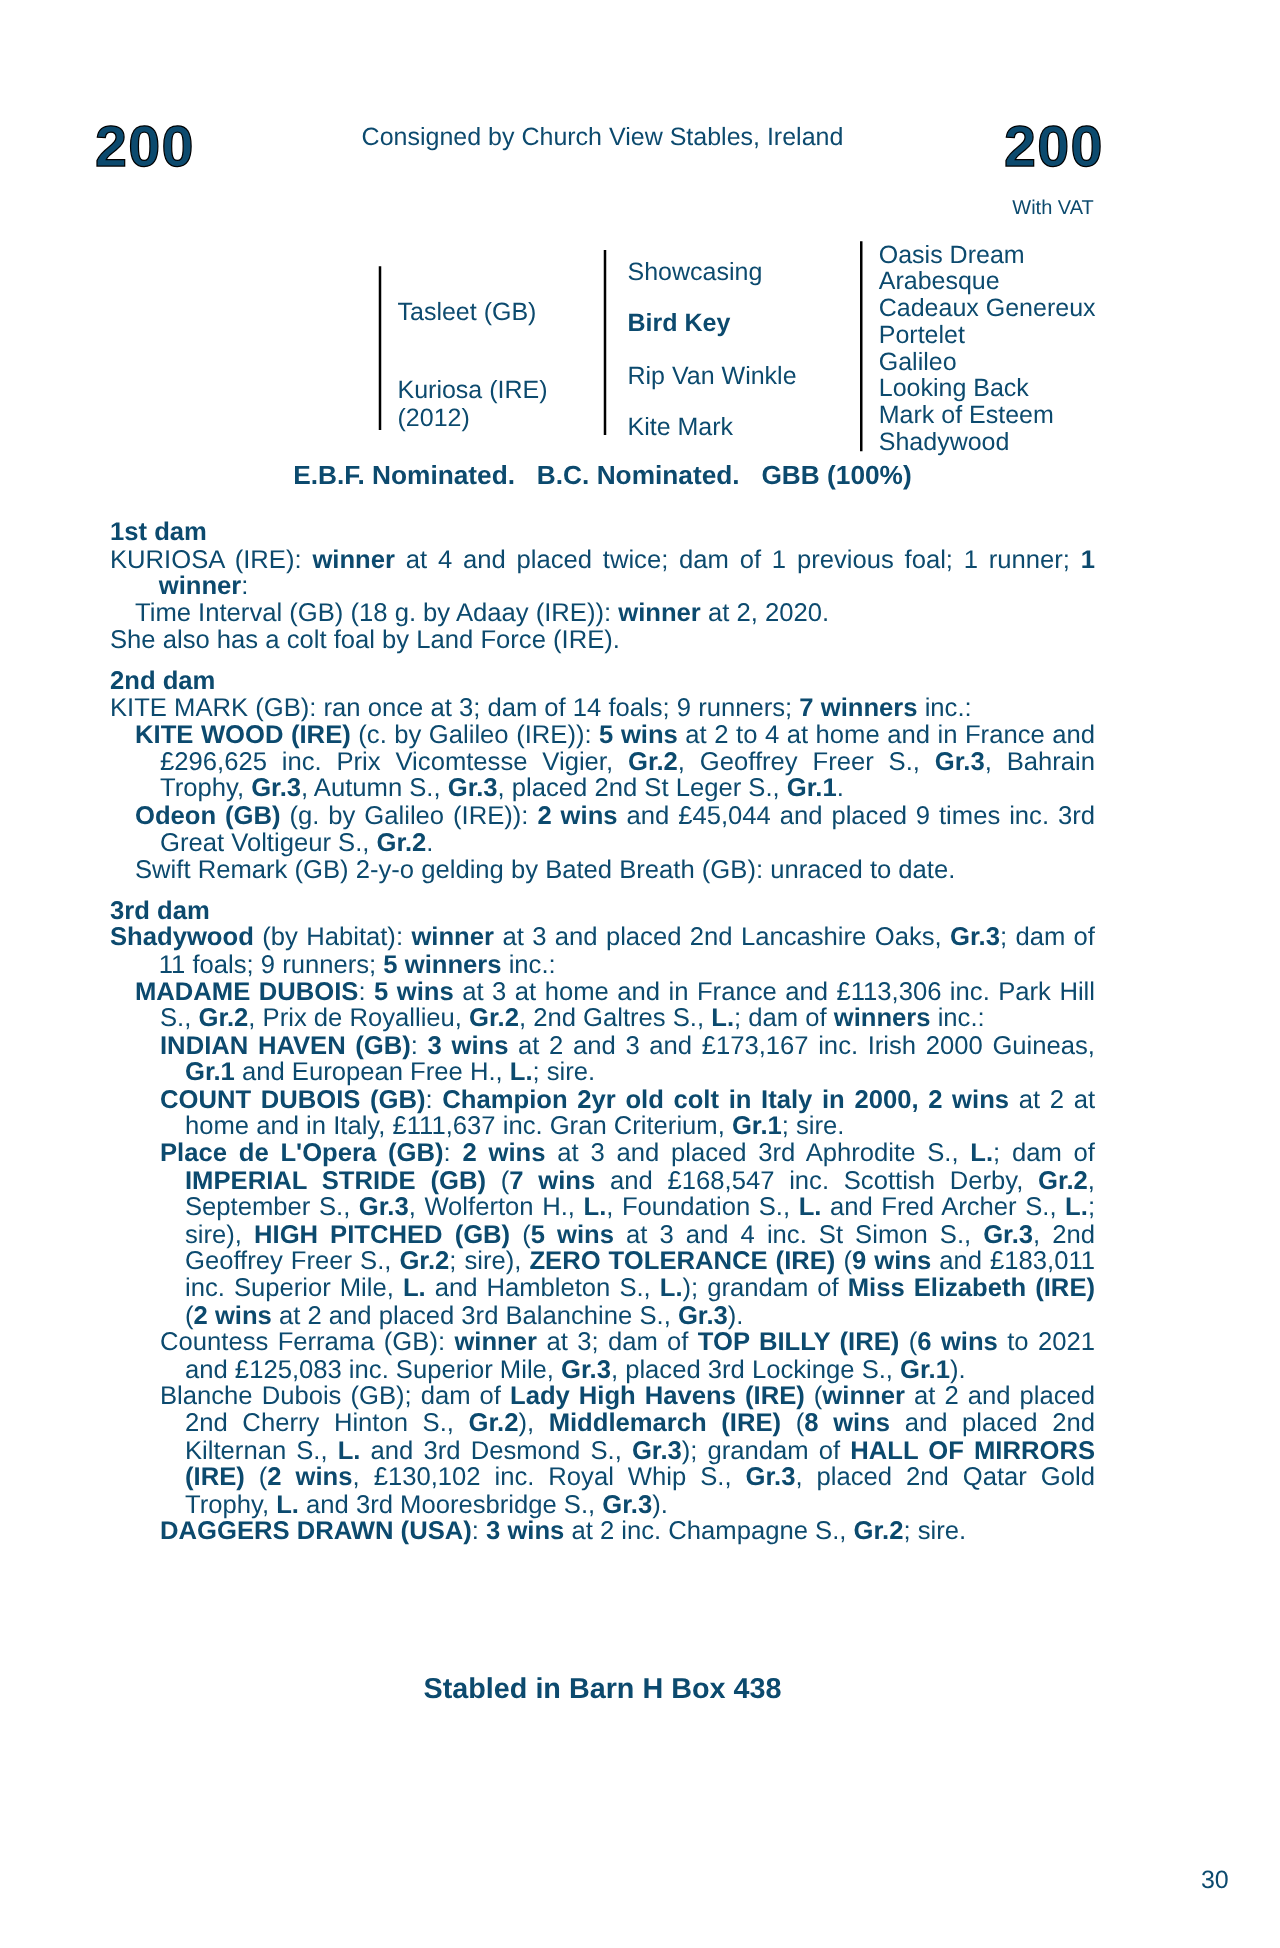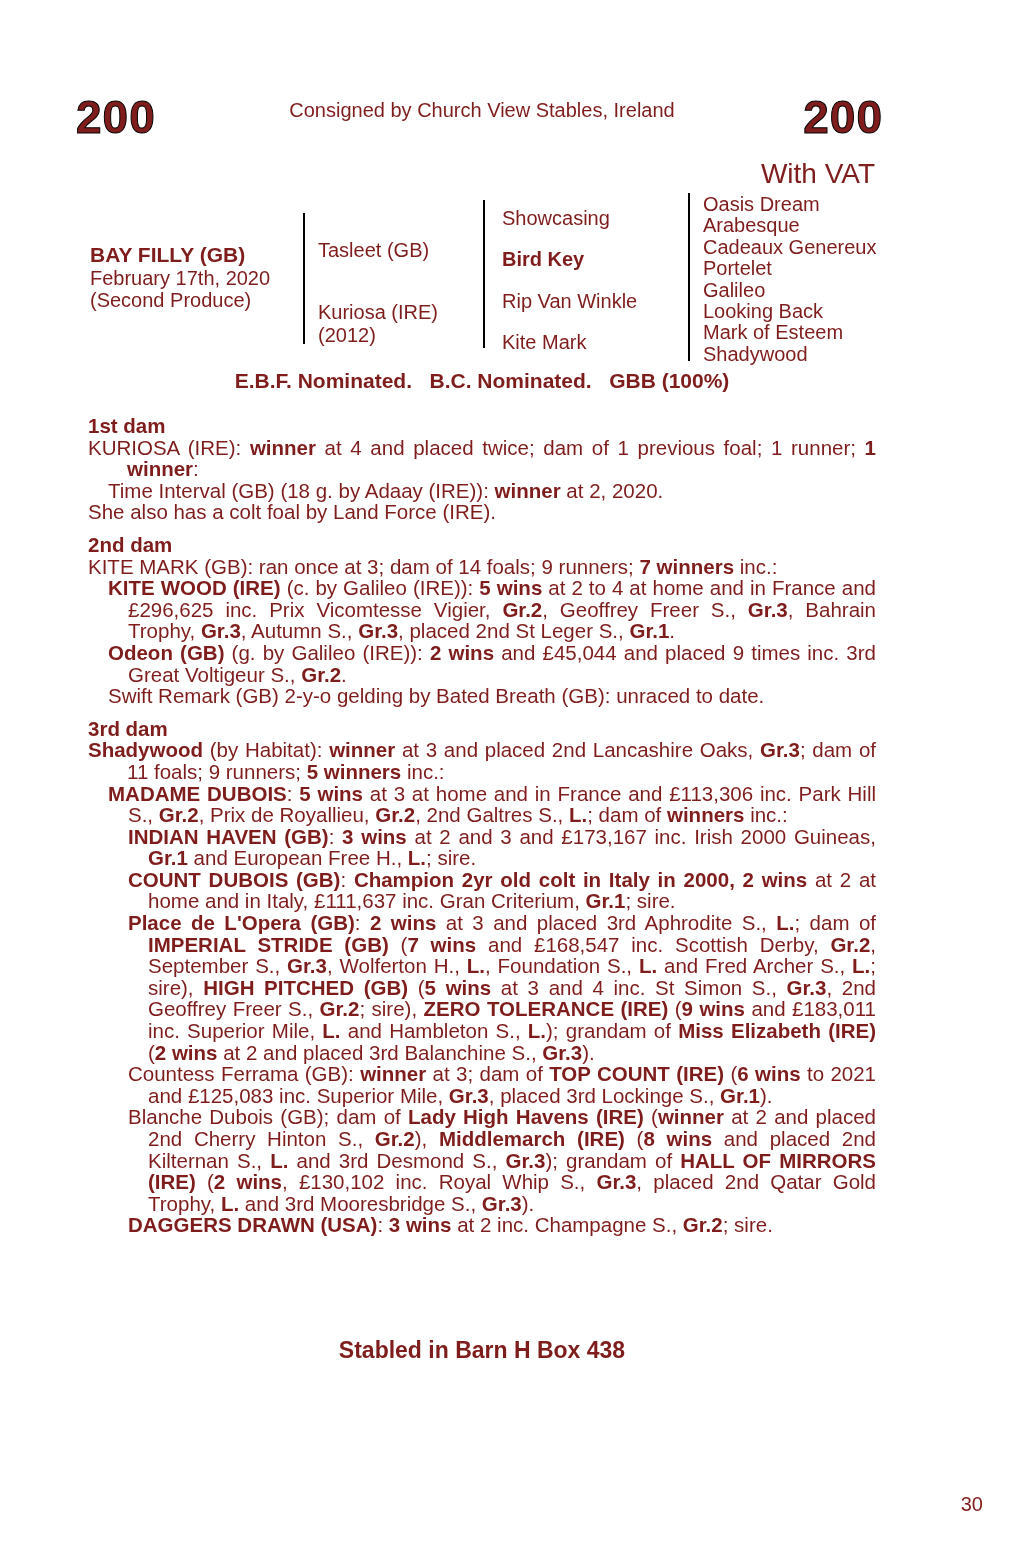--- a/index.html
+++ b/index.html
@@ -1,28 +1,28 @@
 <!DOCTYPE html>
 <html><head>
 <meta charset="utf-8">
 <style>
   html,body{margin:0;padding:0;background:#fff;}
   .page{
-    position:relative;width:1024px;height:1558px;background:#ffffff;color:#7f1d1d;
+    position:relative;width:1024px;height:1558px;background:#ffffff;color:#0c4a6e;
     font-family:"Liberation Sans","DejaVu Sans",sans-serif;overflow:hidden;
   }
   
   .lot-number{
     position:absolute;top:94px;font-size:46px;font-weight:bold;
     letter-spacing:1px;-webkit-text-stroke:1px #000;line-height:1;
   }
   .lot-left{left:76px;}
   .lot-right{right:141px;}
   .consignor{position:absolute;top:99px;left:88px;width:788px;text-align:center;font-size:20px;}
-  .vat{position:absolute;top:158px;right:149px;font-size:28px;margin-left:32px;}
+  .vat{position:absolute;top:158px;right:149px;font-size:16px;margin-left:32px;}
   
   .pedigree{position:absolute;left:0;top:0;width:1024px;height:380px;font-size:20px;}
   .subject{position:absolute;left:90px;top:244px;line-height:22.5px;}
   .subject-name{font-weight:bold;font-size:21px;}
   .rule{position:absolute;width:2px;background:#000;}
   .rule-1{left:303px;top:213px;height:131px;}
   .rule-2{left:483px;top:200px;height:148px;}
   .rule-3{left:688px;top:193px;height:168px;}
   .sire{position:absolute;left:318px;top:226px;margin-top:13px;}
   .dam{position:absolute;left:318px;top:301px;line-height:23px;}
@@ -47,25 +47,20 @@
 <body>
 
 <div class="page">
 
   <div class="lot-number lot-left">200</div>
   <div class="consignor">Consigned by Church View Stables, Ireland</div>
   <div class="lot-number lot-right">200</div>
   <div class="vat">With VAT</div>
 
   <div class="pedigree">
-    <div class="subject">
-      <div class="subject-name">BAY FILLY (GB)</div>
-      <div>February 17th, 2020</div>
-      <div>(Second Produce)</div>
-    </div>
 
     <div class="rule rule-1"></div>
 
     <div class="sire">Tasleet (GB)</div>
     <div class="dam">
       <div>Kuriosa (IRE)</div>
       <div>(2012)</div>
     </div>
 
     <div class="rule rule-2"></div>
@@ -105,21 +100,21 @@
         <p class="para lvl1"><b>Odeon (GB)</b> (g. by Galileo (IRE)): <b>2 wins</b> and £45,044 and placed 9 times inc. 3rd Great Voltigeur S., <b>Gr.2</b>.</p>
         <p class="para lvl1">Swift Remark (GB) 2-y-o gelding by Bated Breath (GB): unraced to date.</p>
       </div>
       <div class="section">
         <div class="dam-heading">3rd dam</div>
         <p class="para lvl0"><b>Shadywood</b> (by Habitat): <b>winner</b> at 3 and placed 2nd Lancashire Oaks, <b>Gr.3</b>; dam of 11 foals; 9 runners; <b>5 winners</b> inc.:</p>
         <p class="para lvl1"><b>MADAME DUBOIS</b>: <b>5 wins</b> at 3 at home and in France and £113,306 inc. Park Hill S., <b>Gr.2</b>, Prix de Royallieu, <b>Gr.2</b>, 2nd Galtres S., <b>L.</b>; dam of <b>winners</b> inc.:</p>
         <p class="para lvl2"><b>INDIAN HAVEN (GB)</b>: <b>3 wins</b> at 2 and 3 and £173,167 inc. Irish 2000 Guineas, <b>Gr.1</b> and European Free H., <b>L.</b>; sire.</p>
         <p class="para lvl2"><b>COUNT DUBOIS (GB)</b>: <b>Champion 2yr old colt in Italy in 2000, 2 wins</b> at 2 at home and in Italy, £111,637 inc. Gran Criterium, <b>Gr.1</b>; sire.</p>
         <p class="para lvl2"><b>Place de L'Opera (GB)</b>: <b>2 wins</b> at 3 and placed 3rd Aphrodite S., <b>L.</b>; dam of <b>IMPERIAL STRIDE (GB)</b> (<b>7 wins</b> and £168,547 inc. Scottish Derby, <b>Gr.2</b>, September S., <b>Gr.3</b>, Wolferton H., <b>L.</b>, Foundation S., <b>L.</b> and Fred Archer S., <b>L.</b>; sire), <b>HIGH PITCHED (GB)</b> (<b>5 wins</b> at 3 and 4 inc. St Simon S., <b>Gr.3</b>, 2nd Geoffrey Freer S., <b>Gr.2</b>; sire), <b>ZERO TOLERANCE (IRE)</b> (<b>9 wins</b> and £183,011 inc. Superior Mile, <b>L.</b> and Hambleton S., <b>L.</b>); grandam of <b>Miss Elizabeth (IRE)</b> (<b>2 wins</b> at 2 and placed 3rd Balanchine S., <b>Gr.3</b>).</p>
-        <p class="para lvl2">Countess Ferrama (GB): <b>winner</b> at 3; dam of <b>TOP COUNT (IRE)</b> (<b>6 wins</b> to 2021 and £125,083 inc. Superior Mile, <b>Gr.3</b>, placed 3rd Lockinge S., <b>Gr.1</b>).</p>
+        <p class="para lvl2">Countess Ferrama (GB): <b>winner</b> at 3; dam of <b>TOP BILLY (IRE)</b> (<b>6 wins</b> to 2021 and £125,083 inc. Superior Mile, <b>Gr.3</b>, placed 3rd Lockinge S., <b>Gr.1</b>).</p>
         <p class="para lvl2">Blanche Dubois (GB); dam of <b>Lady High Havens (IRE)</b> (<b>winner</b> at 2 and placed 2nd Cherry Hinton S., <b>Gr.2</b>), <b>Middlemarch (IRE)</b> (<b>8 wins</b> and placed 2nd Kilternan S., <b>L.</b> and 3rd Desmond S., <b>Gr.3</b>); grandam of <b>HALL OF MIRRORS (IRE)</b> (<b>2 wins</b>, £130,102 inc. Royal Whip S., <b>Gr.3</b>, placed 2nd Qatar Gold Trophy, <b>L.</b> and 3rd Mooresbridge S., <b>Gr.3</b>).</p>
         <p class="para lvl2"><b>DAGGERS DRAWN (USA)</b>: <b>3 wins</b> at 2 inc. Champagne S., <b>Gr.2</b>; sire.</p>
       </div>
     </div>
 
   <div class="stabling">Stabled in Barn H Box 438</div>
   <div class="page-number">30</div>
 
 </div>
 

